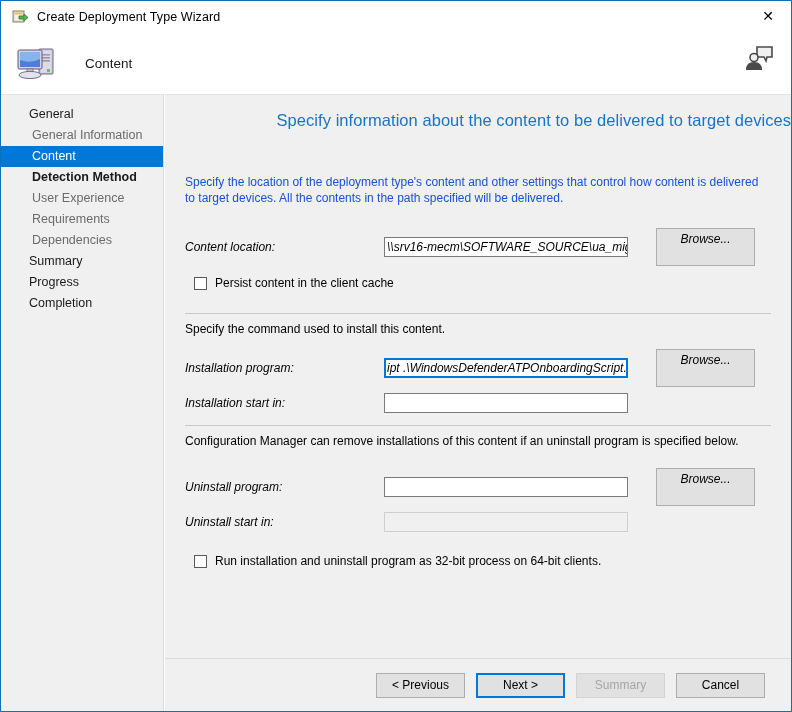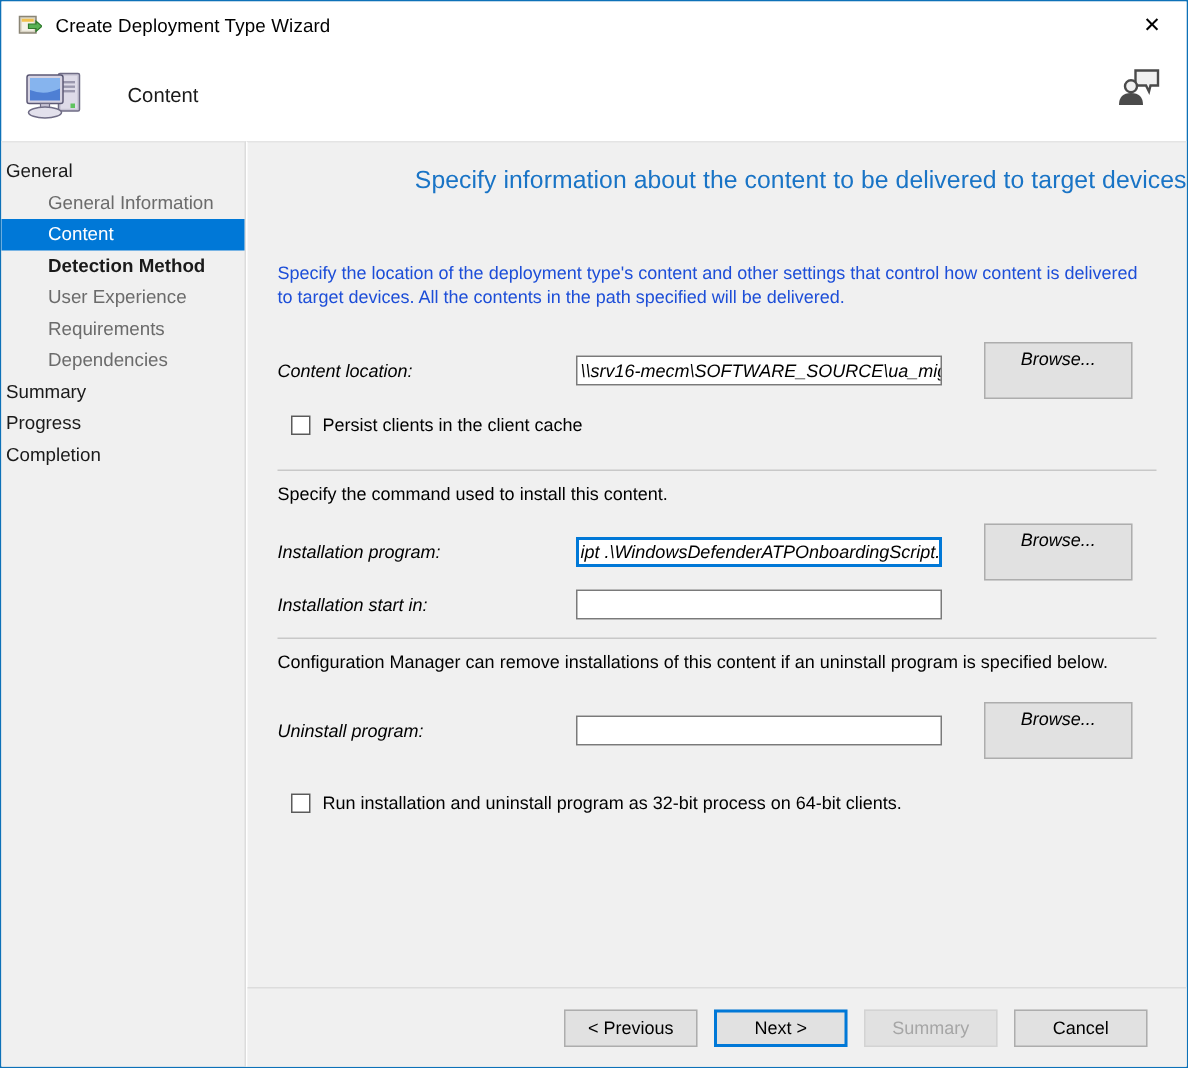--- a/index.html
+++ b/index.html
@@ -106,21 +106,21 @@
     border-right: 1px solid #dcdcdc;
     border-top: 1px solid #e4e4e4;
     padding-top: 9px;
     box-sizing: border-box;
   }
   .nav-item {
     height: 21px;
     line-height: 21px;
     font-size: 12.5px;
     color: #6b6b6b;
-    padding-left: 3px;
+    padding-left: 28px;
     white-space: nowrap;
     cursor: default;
   }
   .nav-item.indent { padding-left: 31px; }
   .nav-item.strong { color: #1a1a1a; font-weight: 600; }
   .nav-item.group { color: #1a1a1a; }
   .nav-item.selected {
     background: #0078d7;
     color: #ffffff;
   }
@@ -350,21 +350,21 @@
           <div class="intro-text">Specify the location of the deployment type's content and other settings that control how content is delivered to target devices. All the contents in the path specified will be delivered.</div>
 
           <div class="field-row" style="margin-top:22px;">
             <div class="field-label">Content location:</div>
             <div class="textbox">\\srv16-mecm\SOFTWARE_SOURCE\ua_migrate</div>
             <div class="browse-btn">Browse...</div>
           </div>
 
           <div class="checkbox-row">
             <div class="checkbox"></div>
-            <div class="checkbox-label">Persist clients in the client cache</div>
+            <div class="checkbox-label">Persist content in the client cache</div>
           </div>
 
           <div class="hr" style="margin-top:23px;"></div>
 
           <div class="section-note">Specify the command used to install this content.</div>
 
           <div class="field-row">
             <div class="field-label">Installation program:</div>
             <div class="textbox focused"><span>ipt .\WindowsDefenderATPOnboardingScript.cmd</span></div>
             <div class="browse-btn">Browse...</div>
@@ -378,20 +378,24 @@
           <div class="hr" style="margin-top:12px;"></div>
 
           <div class="section-note">Configuration Manager can remove installations of this content if an uninstall program is specified below.</div>
 
           <div class="field-row" style="margin-top:20px;">
             <div class="field-label">Uninstall program:</div>
             <div class="textbox"></div>
             <div class="browse-btn">Browse...</div>
           </div>
 
+          <div class="field-row" style="margin-top:6px;">
+            <div class="field-label">Uninstall start in:</div>
+            <div class="textbox disabled"></div>
+          </div>
 
           <div class="checkbox-row" style="margin-top:22px;">
             <div class="checkbox"></div>
             <div class="checkbox-label">Run installation and uninstall program as 32-bit process on 64-bit clients.</div>
           </div>
 
         </div>
       </div>
 
       <div class="footer">

